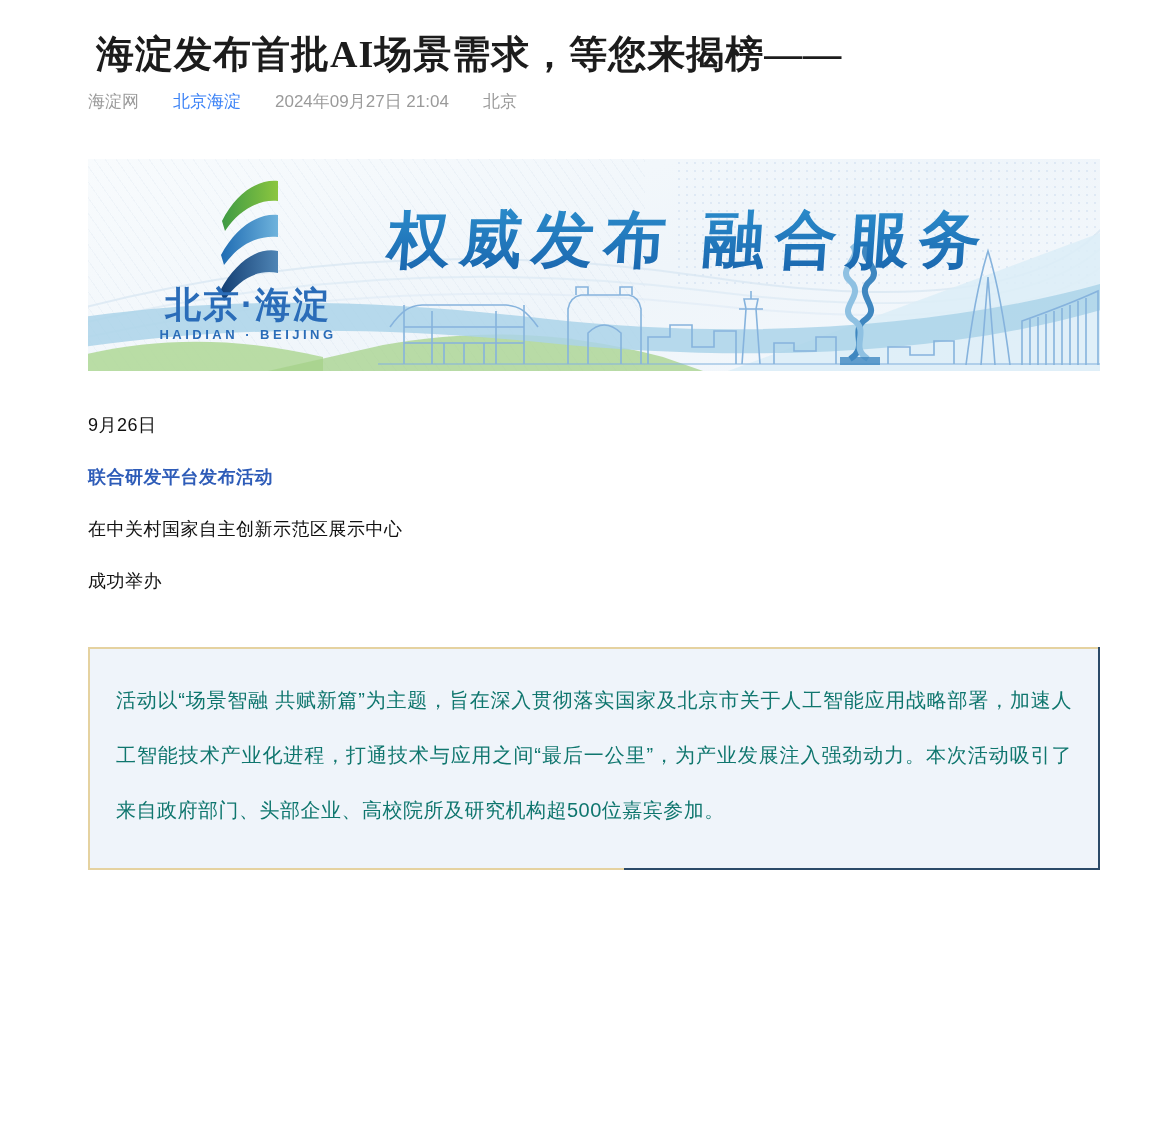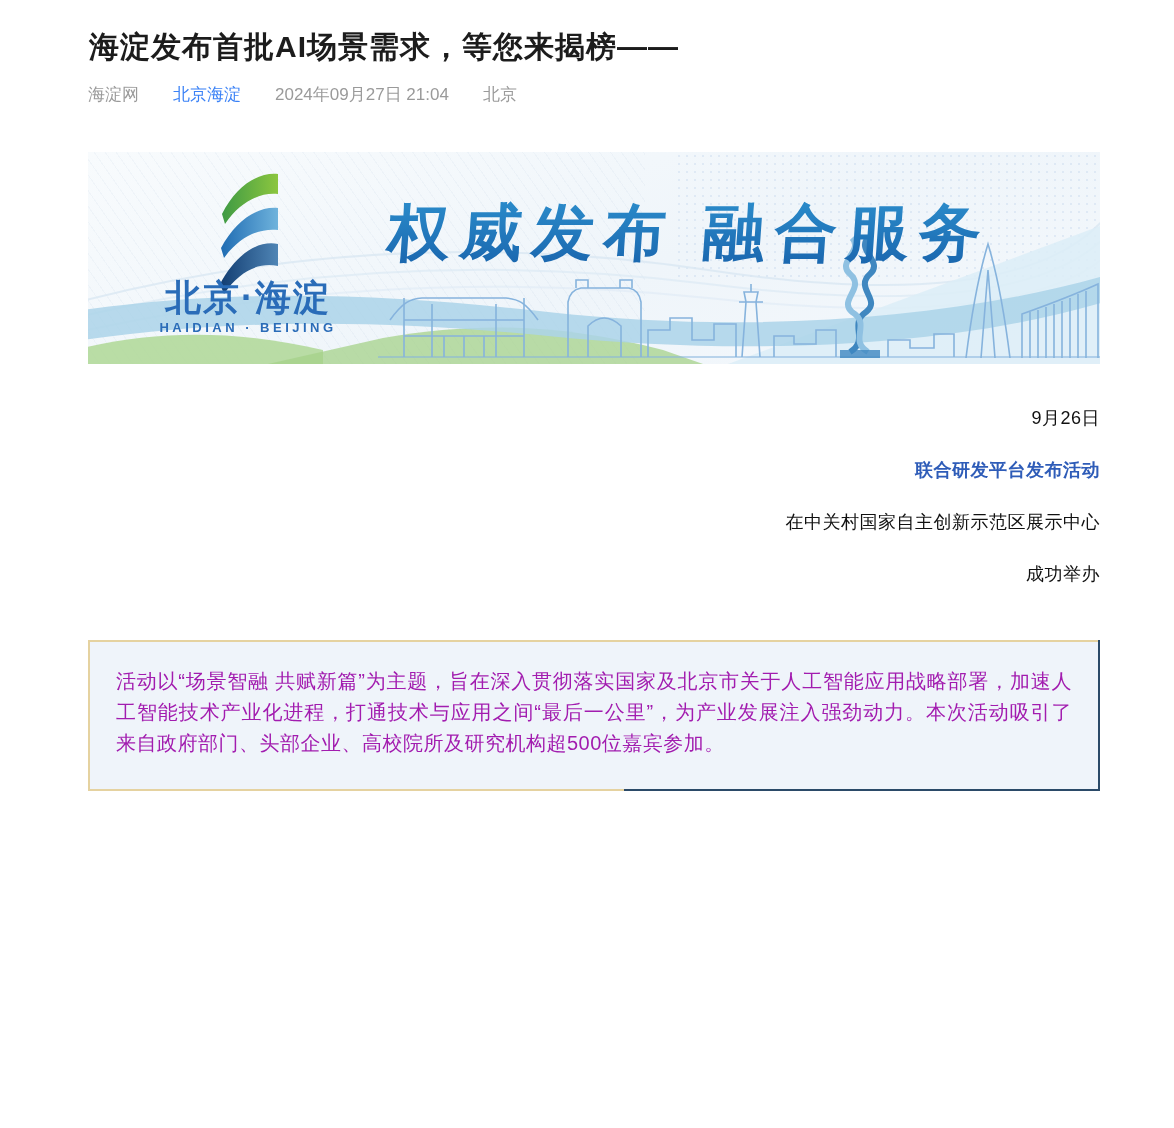--- a/index.html
+++ b/index.html
@@ -6,22 +6,22 @@
   html,body { margin:0; padding:0; background:#ffffff; }
   body {
     width:1174px; height:1128px; overflow:hidden;
     font-family:"Liberation Sans","DejaVu Sans",sans-serif;
     -webkit-font-smoothing:antialiased;
   }
   .page { width:1012px; margin-left:88px; padding-top:26px; }
 
   
   .article-title {
-    font-size:30px; line-height:40px; font-weight:bold; color:#1c1c1c;
-    margin:1px; letter-spacing:1px;
+    font-size:38px; line-height:40px; font-weight:bold; color:#1c1c1c;
+    margin:8px; letter-spacing:1px;font-family:Liberation Serif, serif;
   }
   .meta-row {
     margin-top:16px; font-size:17px; color:#9a9a9a;
     display:flex; align-items:center; gap:34px;
   }
   .meta-link { color:#3b82f6; cursor:pointer; }
 
   
   .banner {
     position:relative; margin-top:46px; width:1012px; height:212px;
@@ -34,40 +34,40 @@
     opacity:.55;
   }
   .banner .tex-dots {
     position:absolute; right:0; top:0; width:42%; height:62%;
     background:radial-gradient(circle, rgba(110,155,205,.20) 1.1px, transparent 1.2px);
     background-size:8px 8px; opacity:.7;
   }
   .banner svg { position:absolute; inset:0; }
 
   
-  .intro { margin-top:28px; text-align:right; }
+  .intro { margin-top:28px; text-align:left; }
   .intro p { margin:0; font-size:18px; line-height:52px; color:#111111; letter-spacing:.5px; }
   .intro p.hl { color:#2e5cb8; font-weight:bold; }
 
   
   .notice-box {
     position:relative; margin-top:40px; width:1012px;
     border:2px solid #e5d2a0; background:#eff4fa;
     padding:24px 26px 30px 26px;
   }
   .notice-box::before { 
     content:""; position:absolute; top:-2px; bottom:-2px; right:-2px; width:2px;
     background:#2b4a68;
   }
   .notice-box::after { 
     content:""; position:absolute; left:53%; right:-2px; bottom:-2px; height:2px;
     background:#2b4a68;
   }
   .notice-text {
-    margin:0; font-size:20px; line-height:31px; color:#a21caf;
+    margin:0; font-size:20px; line-height:55px; color:#0f766e;
     text-align:justify; letter-spacing:.5px;
   }
 </style>
 </head>
 <body>
 
 <div class="page">
 
   <h1 class="article-title">海淀发布首批AI场景需求，等您来揭榜——</h1>
 

